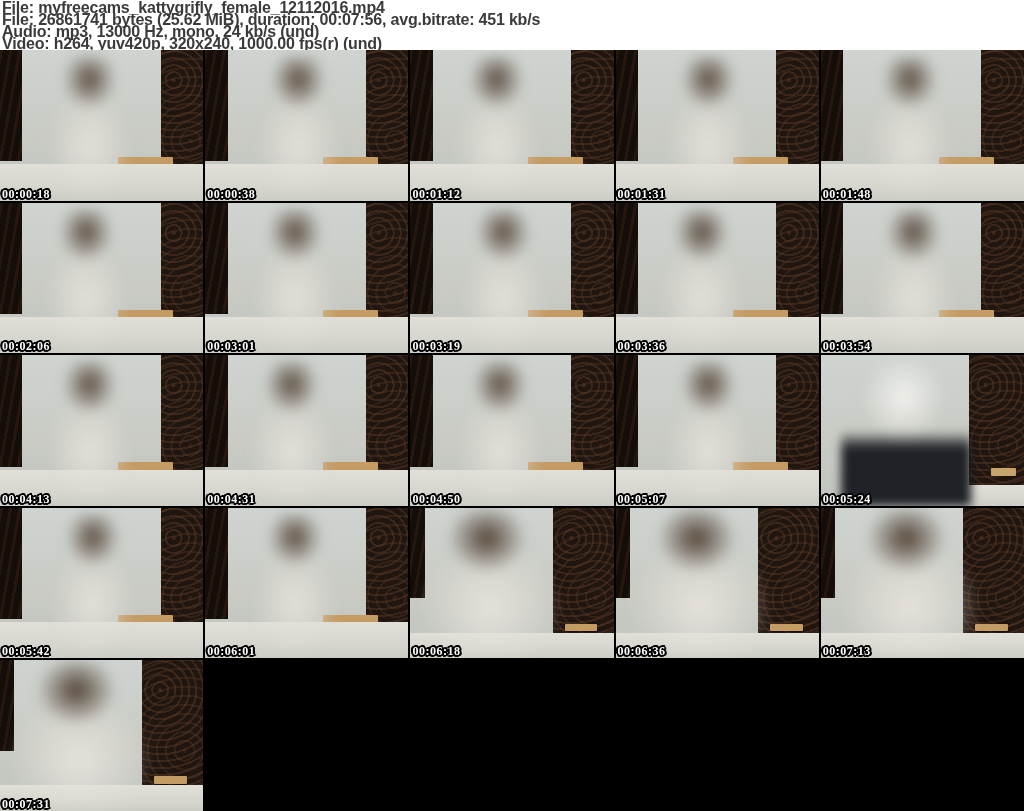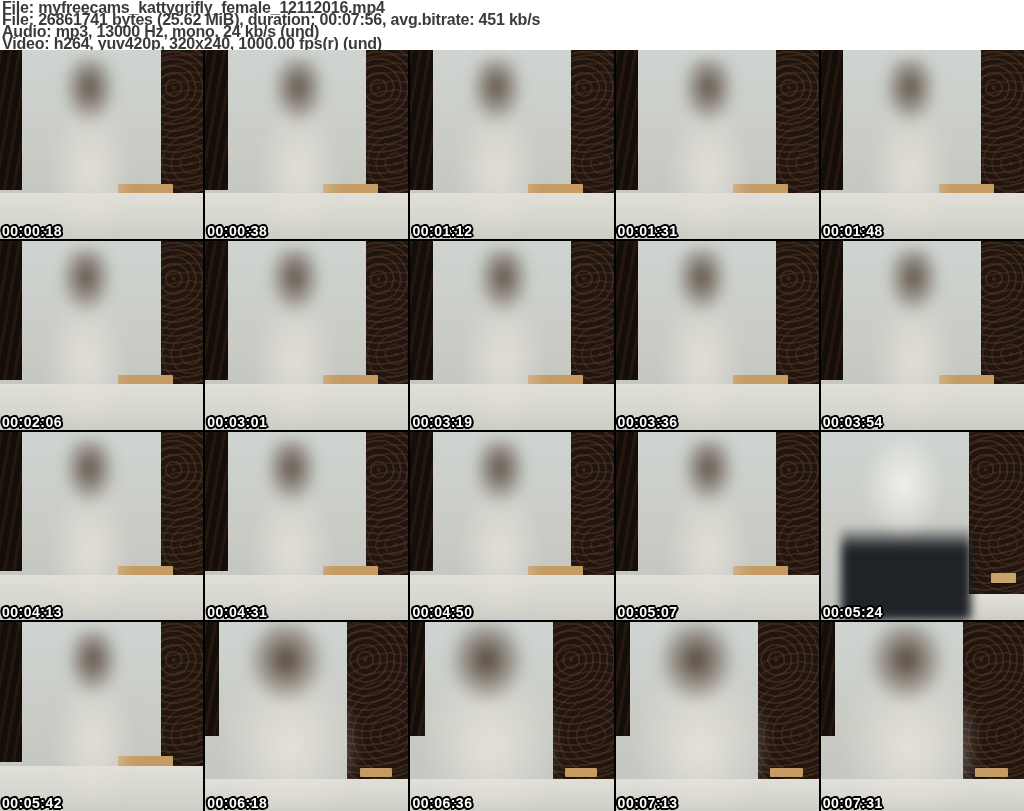--- a/index.html
+++ b/index.html
@@ -98,23 +98,23 @@
     left: 12%; right: 24%; top: 0; bottom: 0;
     filter: blur(5px);
     background:
       radial-gradient(ellipse 46% 42% at 48% 28%, rgba(240,240,236,.98) 0%, rgba(240,240,236,0) 70%),
       linear-gradient(180deg, rgba(24,27,32,0) 50%, rgba(24,27,32,.96) 62%, rgba(24,27,32,.96) 100%);
   }
 
   
   .timestamp {
     position: absolute; left: 2px; bottom: 1px;
-    font-family: Liberation Sans, sans-serif;
+    font-family: Liberation Serif, serif;
     font-weight: bold;
-    font-size: 14px;
+    font-size: 12px;
     line-height: 1;
     letter-spacing: 0.5px;
     color: #ffffff;
     text-shadow:
       -2px 0 0 #000, 2px 0 0 #000, 0 -2px 0 #000, 0 2px 0 #000,
       -1px -1px 0 #000, 1px -1px 0 #000, -1px 1px 0 #000, 1px 1px 0 #000,
       -2px -1px 0 #000, 2px 1px 0 #000, -1px 2px 0 #000, 1px -2px 0 #000;
   }
 </style>
 </head>
@@ -298,20 +298,29 @@
   <figure class="thumb thumb--medium">
     <span class="wall"></span>
     <span class="curtain-left"></span>
     <span class="curtain-right"></span>
     <span class="bedframe"></span>
     <span class="bedding"></span>
     <span class="subject-blur"></span>
     <figcaption class="timestamp">00:05:42</figcaption>
   </figure>
 
+  <figure class="thumb thumb--medium">
+    <span class="wall"></span>
+    <span class="curtain-left"></span>
+    <span class="curtain-right"></span>
+    <span class="bedframe"></span>
+    <span class="bedding"></span>
+    <span class="subject-blur"></span>
+    <figcaption class="timestamp">00:06:01</figcaption>
+  </figure>
 
   <figure class="thumb thumb--close">
     <span class="wall"></span>
     <span class="curtain-left"></span>
     <span class="curtain-right"></span>
     <span class="bedframe"></span>
     <span class="bedding"></span>
     <span class="subject-blur"></span>
     <figcaption class="timestamp">00:06:18</figcaption>
   </figure>

